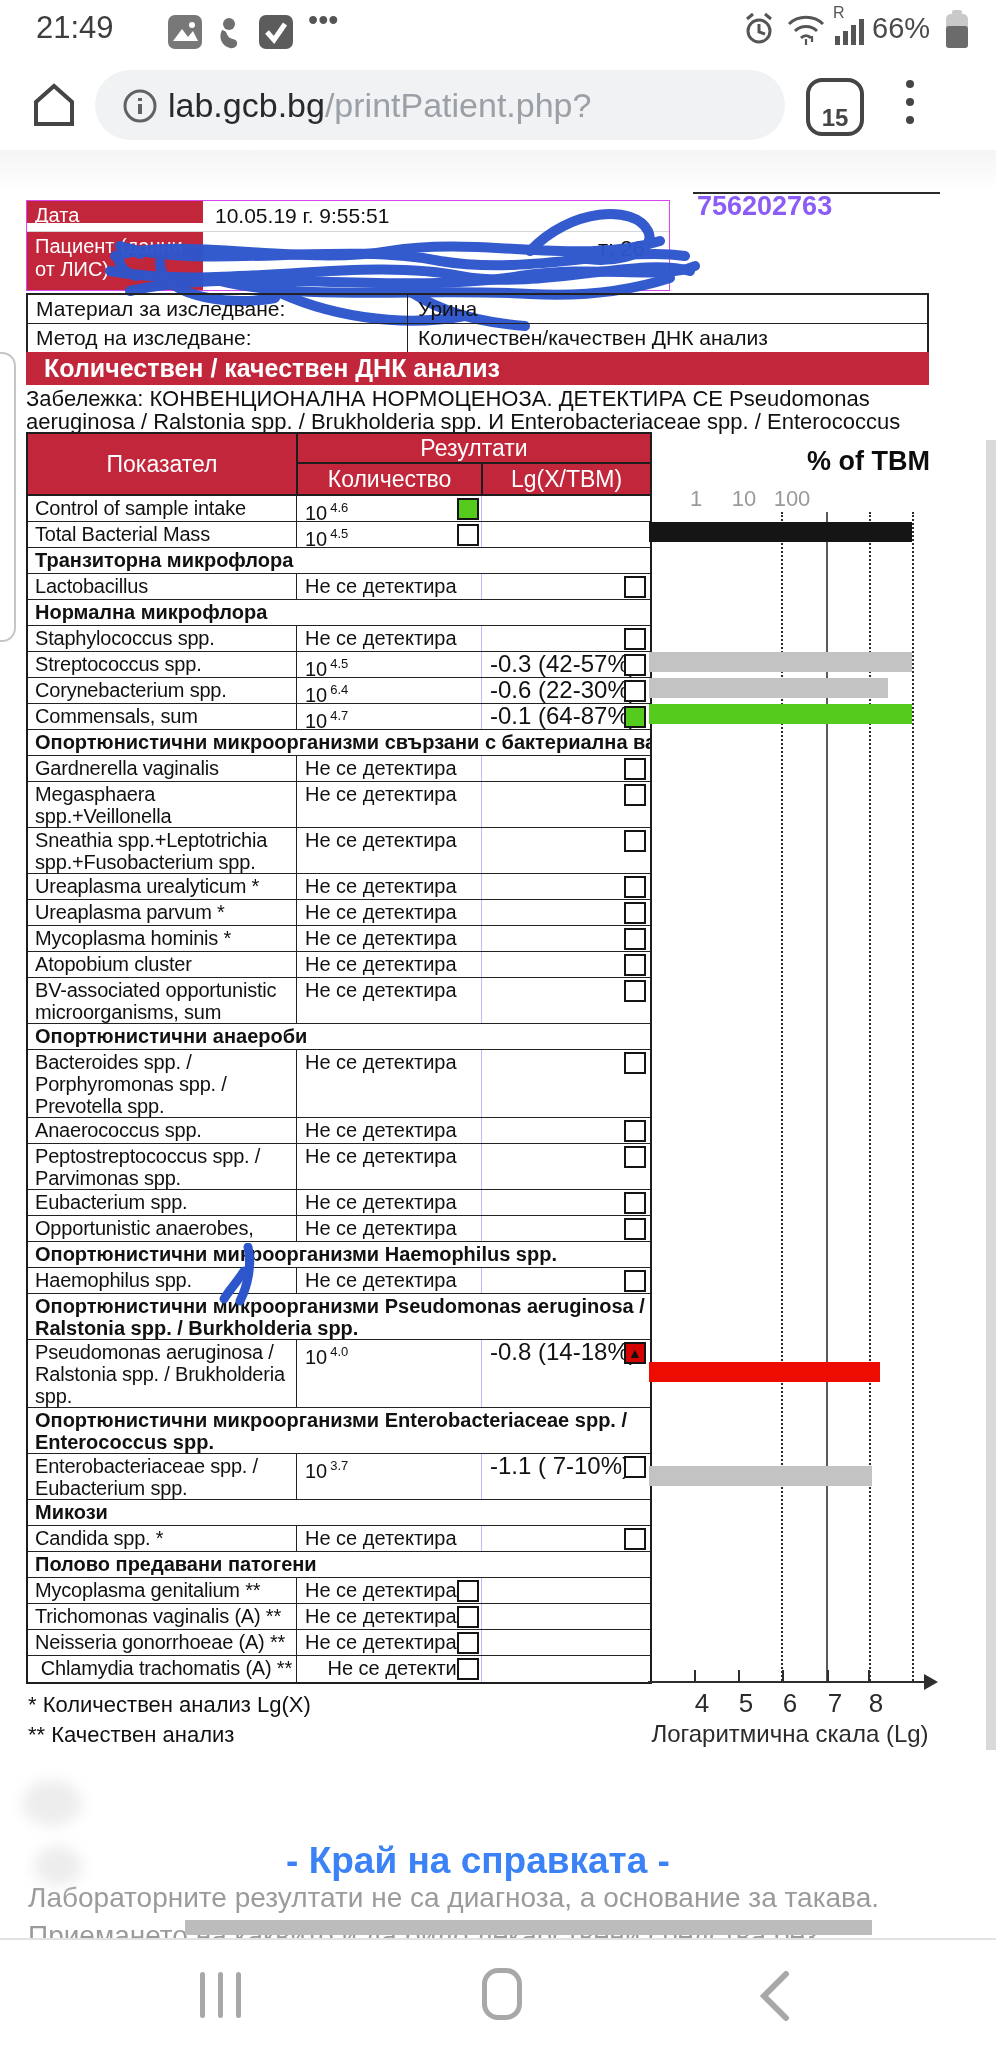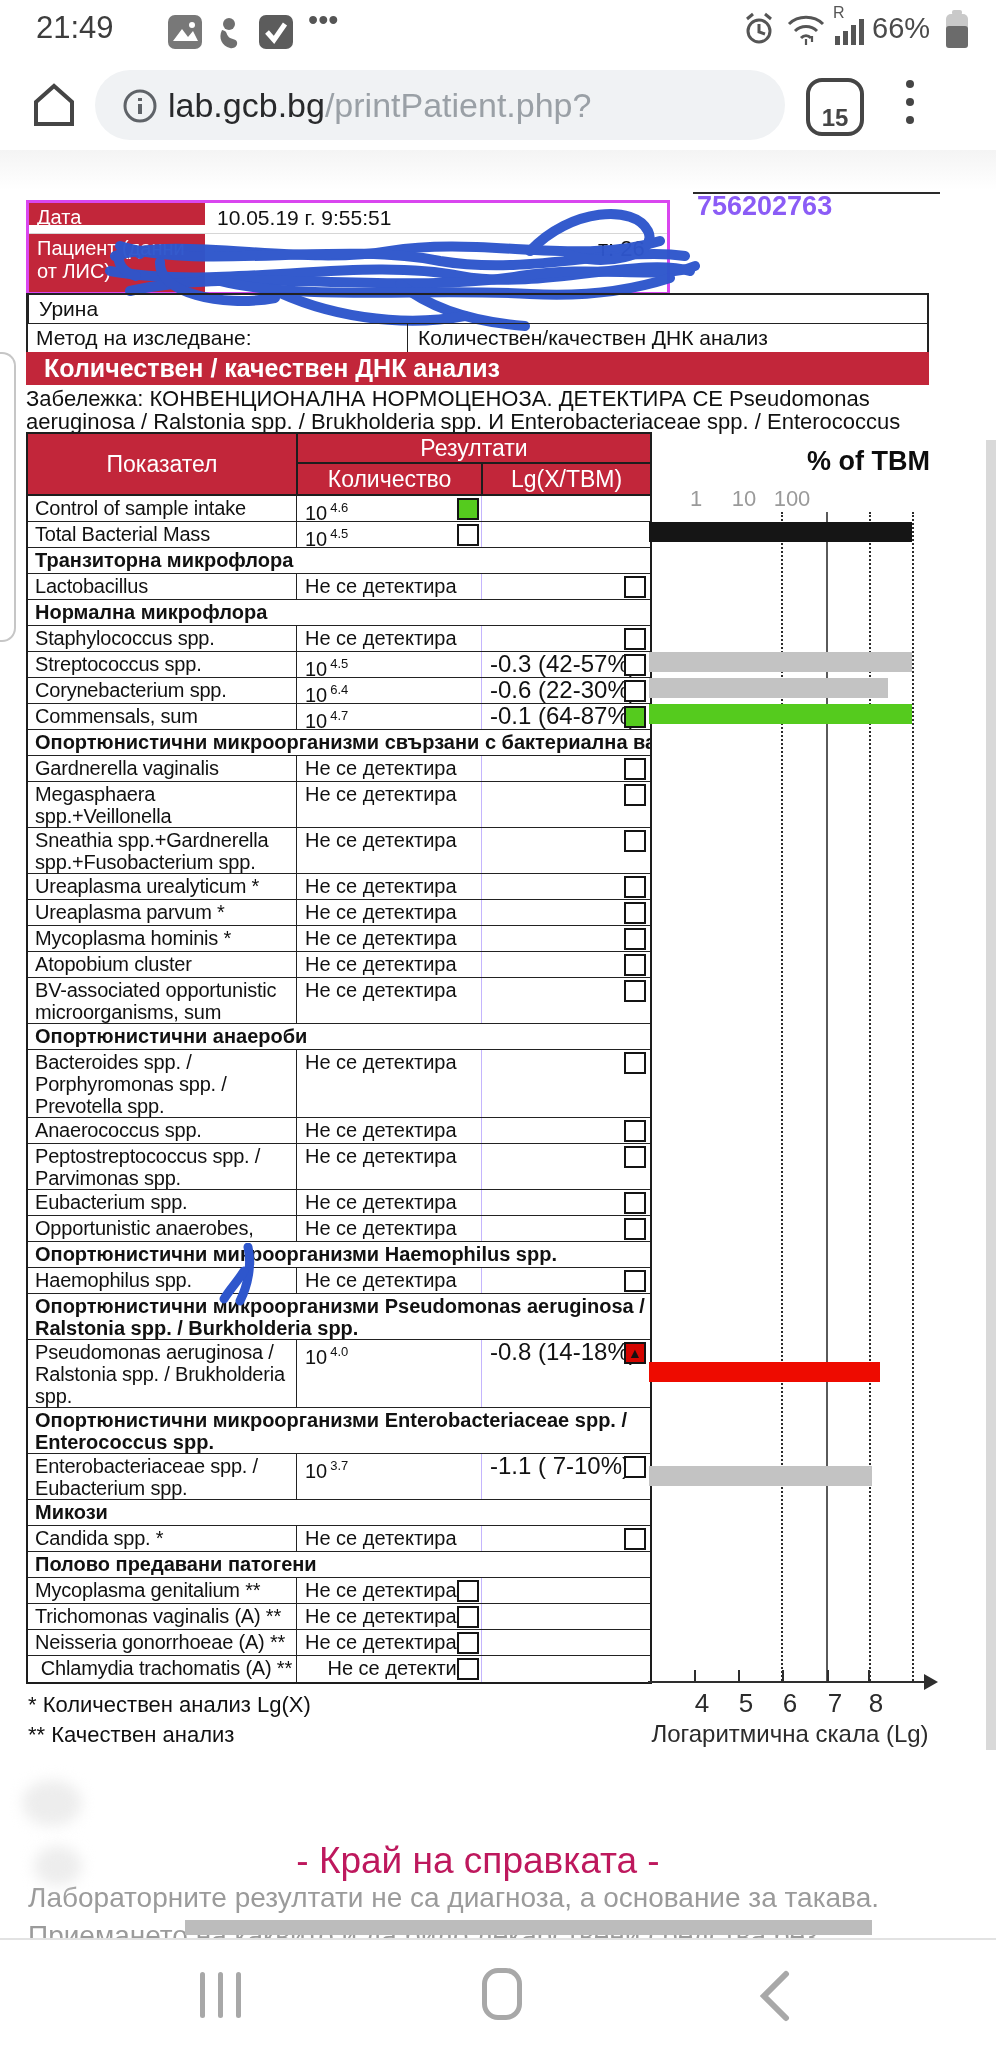--- a/index.html
+++ b/index.html
@@ -26,21 +26,21 @@
   .kebab i{display:block;width:8px;height:8px;border-radius:50%;background:#454545;margin:0 0 10px 0;}
 
   #topfade{position:absolute;left:0;top:150px;width:996px;height:40px;
            background:linear-gradient(#f4f4f4, #ffffff);}
 
   
   .redcell{background:#c2263a;color:#fff;}
   #barcode-line{position:absolute;left:693px;top:192px;width:247px;height:0;border-top:2px solid #2a2a2a;}
   #barcode-num{position:absolute;left:697px;top:191px;font-size:27px;font-weight:bold;color:#8b5cf6;
                clip-path:inset(5px 0 0 0);}
-  #patient-table{position:absolute;left:26px;top:200px;width:644px;border:3px solid #d946ef;box-sizing:border-box;background:#fff;}
+  #patient-table{position:absolute;left:26px;top:200px;width:644px;border:1px solid #d946ef;box-sizing:border-box;background:#fff;}
   .ptr{display:flex;border-bottom:1px solid #d6d6d6;}
   .ptr:last-child{border-bottom:none;}
   .pt-label{width:176px;font-size:20px;line-height:23px;padding:3px 4px 3px 8px;box-sizing:border-box;}
   .pt-value{flex:1;font-size:21px;padding:3px 4px 3px 12px;}
   #patient-age{position:absolute;left:598px;top:236px;font-size:22px;color:#111;}
 
   
   #info-table{position:absolute;left:26px;top:293px;width:903px;border:2px solid #222;box-sizing:border-box;}
   .itr{display:flex;border-bottom:1px solid #222;}
   .itr:last-child{border-bottom:none;}
@@ -86,21 +86,21 @@
   #axis-line{position:absolute;left:648px;top:1681px;width:278px;height:0;border-top:2px solid #2e2e2e;}
   #axis-arrow{position:absolute;left:924px;top:1674px;width:0;height:0;
               border-left:14px solid #2e2e2e;border-top:8px solid transparent;border-bottom:8px solid transparent;}
   .tickmark{position:absolute;width:2px;height:12px;background:#2e2e2e;top:1670px;}
   .ticklabel{position:absolute;top:1688px;font-size:26px;color:#2b2b2b;transform:translateX(-50%);}
   #axis-caption{position:absolute;left:640px;top:1720px;width:300px;text-align:center;font-size:24px;color:#2b2b2b;}
   #right-strip{position:absolute;left:986px;top:440px;width:10px;height:1310px;background:#d9d9d9;}
 
   
   .footnote{position:absolute;left:28px;font-size:22px;color:#101010;}
-  #end-note{position:absolute;left:26px;top:1840px;width:904px;text-align:center;font-size:37px;font-weight:normal;color:#be185d;}
+  #end-note{position:absolute;left:26px;top:1840px;width:904px;text-align:center;font-size:37px;font-weight:bold;color:#3b82f6;}
   .disclaimer{position:absolute;left:28px;width:940px;font-size:28px;color:#9b9b9b;}
   #scroll-thumb{position:absolute;left:185px;top:1920px;width:687px;height:15px;background:#bcbcbc;}
   #footer-line{position:absolute;left:0;top:1938px;width:996px;height:0;border-top:2px solid #e2e2e2;}
 
   
   #nav-bar{position:absolute;left:0;top:1940px;width:996px;height:108px;background:#fff;}
   .nav-recents{position:absolute;left:200px;top:32px;display:flex;gap:13px;}
   .nav-recents i{display:block;width:5px;height:46px;background:#a8a8a8;border-radius:3px;}
   .nav-home{position:absolute;left:482px;top:28px;width:40px;height:52px;border:5px solid #a8a8a8;border-radius:16px;box-sizing:border-box;}
   .smudge{position:absolute;background:#ededed;border-radius:50%;filter:blur(7px);}
@@ -228,20 +228,21 @@
       <path d="M40 58 C18 42 8 72 36 80"></path>
       <path d="M300 88 C330 112 372 126 425 130"></path>
       <path d="M170 92 C225 120 300 132 365 120"></path>
       <path d="M60 66 C58 96 120 112 175 102"></path>
       <path d="M120 85 C200 105 330 92 430 98 C500 102 545 90 570 82"></path>
     </g>
   </svg>
 
   <div id="info-table">
     <div class="itr">
+      <div class="it-label">Материал за изследване:</div>
       <div class="it-value">Урина</div>
     </div>
     <div class="itr">
       <div class="it-label">Метод на изследване:</div>
       <div class="it-value">Количествен/качествен ДНК анализ</div>
     </div>
   </div>
 
   <div id="banner">Количествен / качествен ДНК анализ</div>
   <div id="note">Забележка: КОНВЕНЦИОНАЛНА НОРМОЦЕНОЗА. ДЕТЕКТИРА СЕ Pseudomonas aeruginosa / Ralstonia spp. / Brukholderia spp. И Enterobacteriaceae spp. / Enterococcus spp.</div>
@@ -311,21 +312,21 @@
           <div class="c3"></div>
           <div class="cb plain end"></div>
         </div>
         <div class="trow item h2">
           <div class="c1">Megasphaera spp.+Veillonella spp.+Dialister spp.</div>
           <div class="c2">Не се детектира</div>
           <div class="c3"></div>
           <div class="cb plain end"></div>
         </div>
         <div class="trow item h2">
-          <div class="c1">Sneathia spp.+Gardnerella spp.+Fusobacterium spp.</div>
+          <div class="c1">Sneathia spp.+Leptotrichia spp.+Fusobacterium spp.</div>
           <div class="c2">Не се детектира</div>
           <div class="c3"></div>
           <div class="cb plain end"></div>
         </div>
         <div class="trow item h1">
           <div class="c1">Ureaplasma urealyticum *</div>
           <div class="c2">Не се детектира</div>
           <div class="c3"></div>
           <div class="cb plain end"></div>
         </div>

